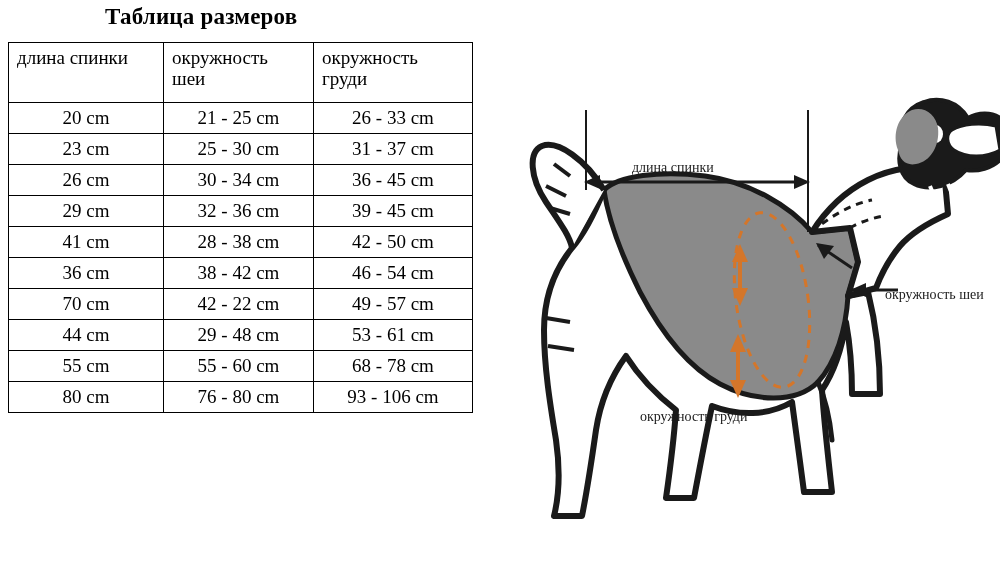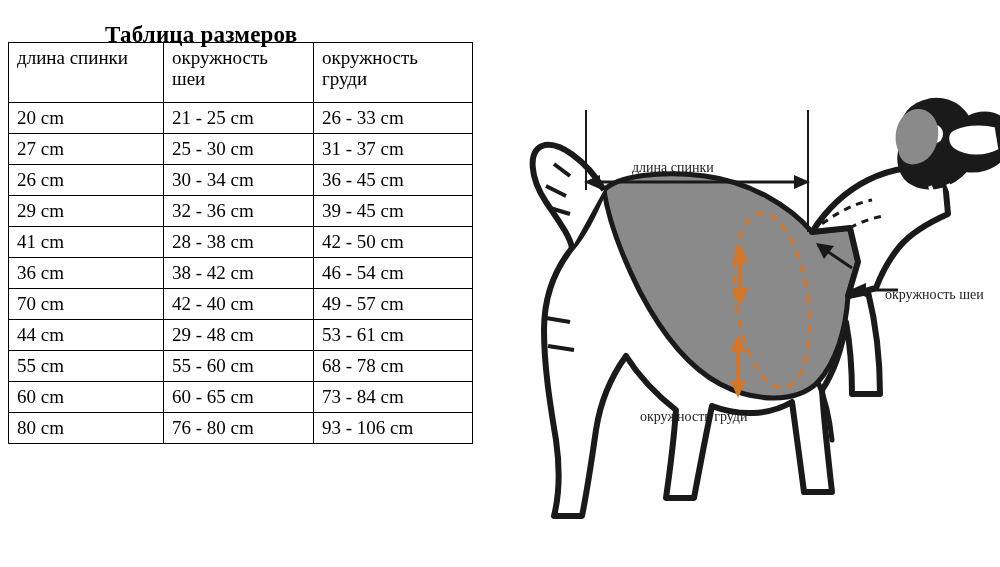--- a/index.html
+++ b/index.html
@@ -17,21 +17,21 @@
   }
   .page {
     position: relative;
     width: 1000px;
     height: 567px;
   }
   
   .title {
     position: absolute;
     left: 105px;
-    top: 22px;
+    top: 4px;
     font-family: "Liberation Serif", serif;
     font-size: 23px;
     font-weight: bold;
     letter-spacing: 0.2px;
   }
   
   .table-wrap {
     position: absolute;
     left: 8px;
     top: 42px;
@@ -53,20 +53,21 @@
   }
   table.size-table th {
     text-align: left;
     vertical-align: top;
     font-weight: normal;
     height: 60px;
     line-height: 1.12;
     padding-top: 4px;
   }
   table.size-table td {
+    text-align: center;
     vertical-align: middle;
   }
   table.size-table col.c1 { width: 155px; }
   table.size-table col.c2 { width: 150px; }
   table.size-table col.c3 { width: 159px; }
 
   
   .diagram {
     position: absolute;
     left: 500px;
@@ -107,21 +108,21 @@
           <th>окружность груди</th>
         </tr>
       </thead>
       <tbody>
         <tr>
           <td>20 cm</td>
           <td>21 - 25 cm</td>
           <td>26 - 33 cm</td>
         </tr>
         <tr>
-          <td>27 cm</td>
+          <td>23 cm</td>
           <td>25 - 30 cm</td>
           <td>31 - 37 cm</td>
         </tr>
         <tr>
           <td>26 cm</td>
           <td>30 - 34 cm</td>
           <td>36 - 45 cm</td>
         </tr>
         <tr>
           <td>29 cm</td>
@@ -133,37 +134,32 @@
           <td>28 - 38 cm</td>
           <td>42 - 50 cm</td>
         </tr>
         <tr>
           <td>36 cm</td>
           <td>38 - 42 cm</td>
           <td>46 - 54 cm</td>
         </tr>
         <tr>
           <td>70 cm</td>
-          <td>42 - 40 cm</td>
+          <td>42 - 22 cm</td>
           <td>49 - 57 cm</td>
         </tr>
         <tr>
           <td>44 cm</td>
           <td>29 - 48 cm</td>
           <td>53 - 61 cm</td>
         </tr>
         <tr>
           <td>55 cm</td>
           <td>55 - 60 cm</td>
           <td>68 - 78 cm</td>
-        </tr>
-        <tr>
-          <td>60 cm</td>
-          <td>60 - 65 cm</td>
-          <td>73 - 84 cm</td>
         </tr>
         <tr>
           <td>80 cm</td>
           <td>76 - 80 cm</td>
           <td>93 - 106 cm</td>
         </tr>
       </tbody>
     </table>
   </div>
 

